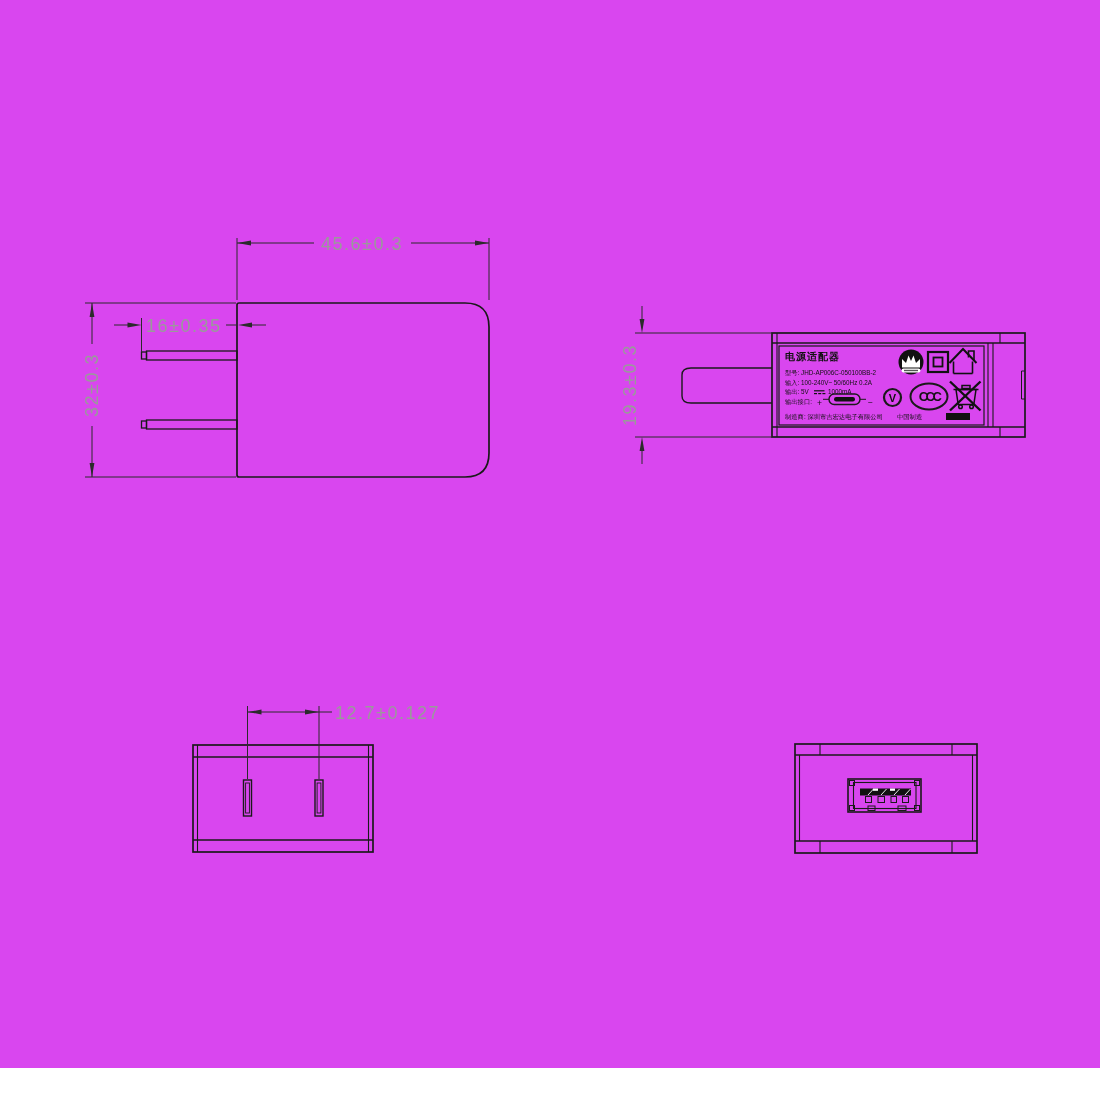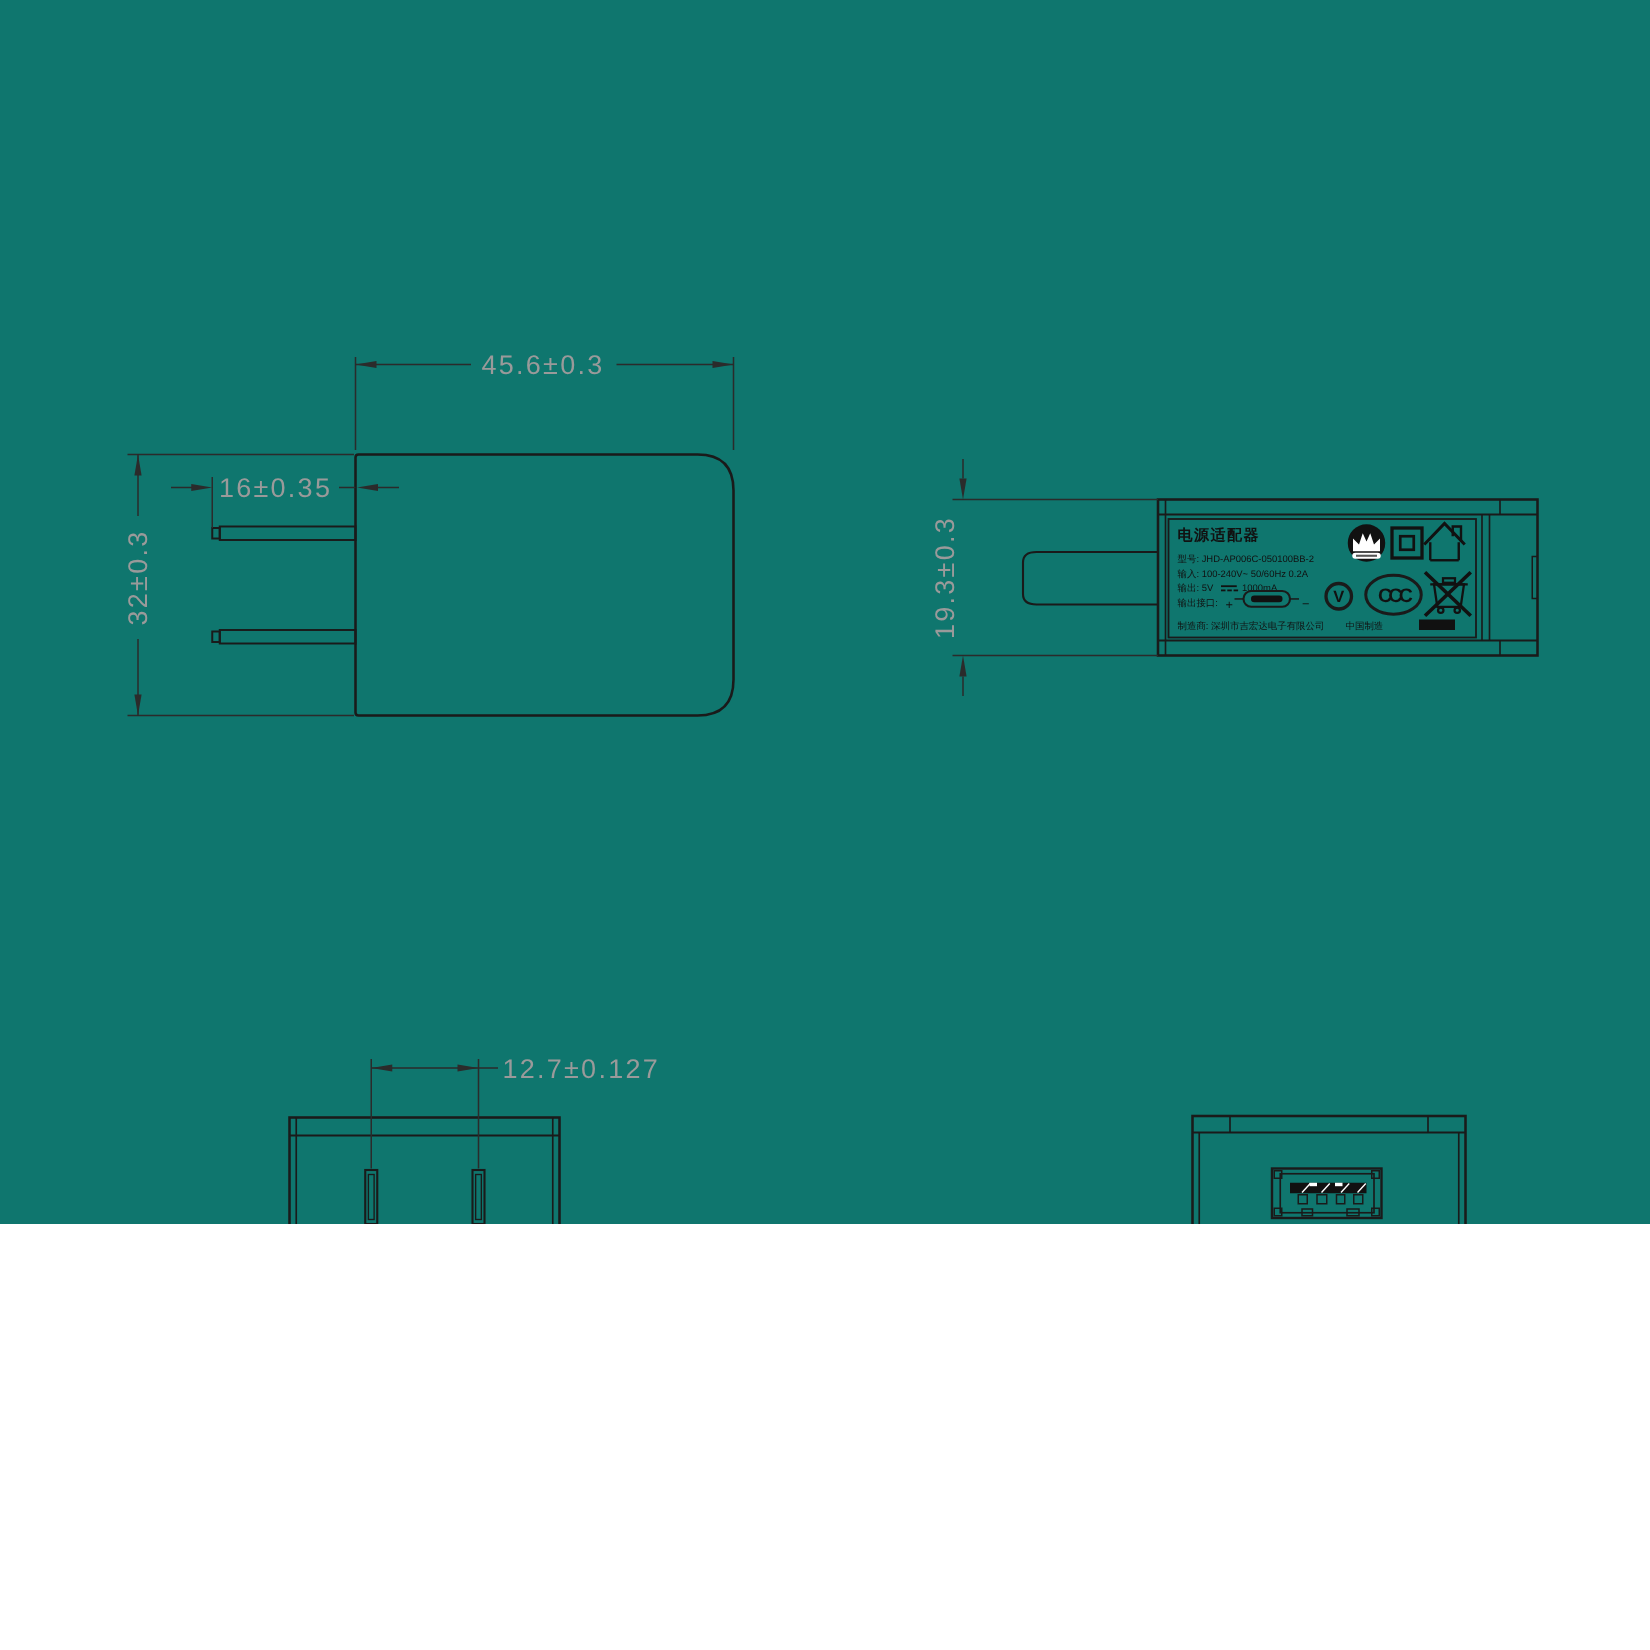--- a/index.html
+++ b/index.html
@@ -1,16 +1,16 @@
 <!DOCTYPE html>
 <html><head>
 <meta charset="utf-8">
 <style>
   html,body{margin:0;padding:0;background:#ffffff;}
-  .canvas{position:relative;width:1100px;height:816px;background:#0f766e;overflow:hidden;
+  .canvas{position:relative;width:1100px;height:1068px;background:#d946ef;overflow:hidden;
           font-family:"Liberation Sans", sans-serif;}
   svg text{font-family:"Liberation Sans", sans-serif;}
   .dimtext{fill:#9a9a9a;letter-spacing:1.5px;font-size:18px;}
   .lbltext{fill:#111111;}
 </style>
 </head>
 <body>
 
 <div class="canvas">
 <svg width="1100" height="1100" viewBox="0 0 1100 1100" xmlns="http://www.w3.org/2000/svg">

